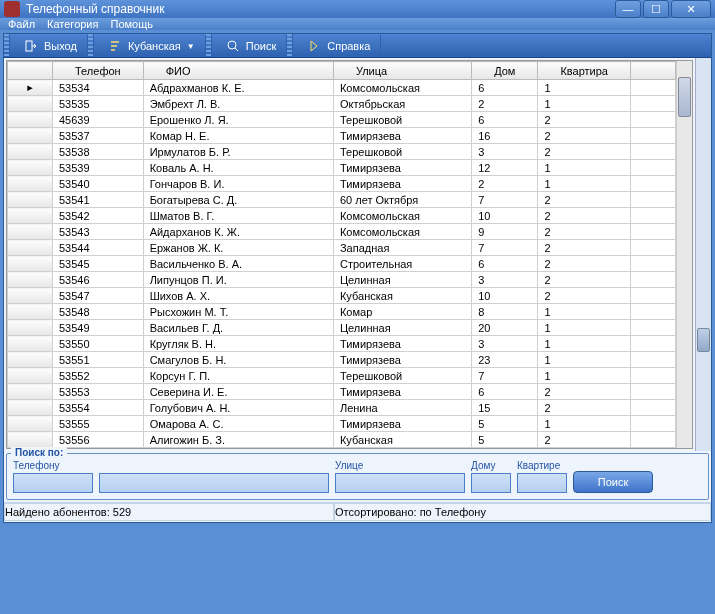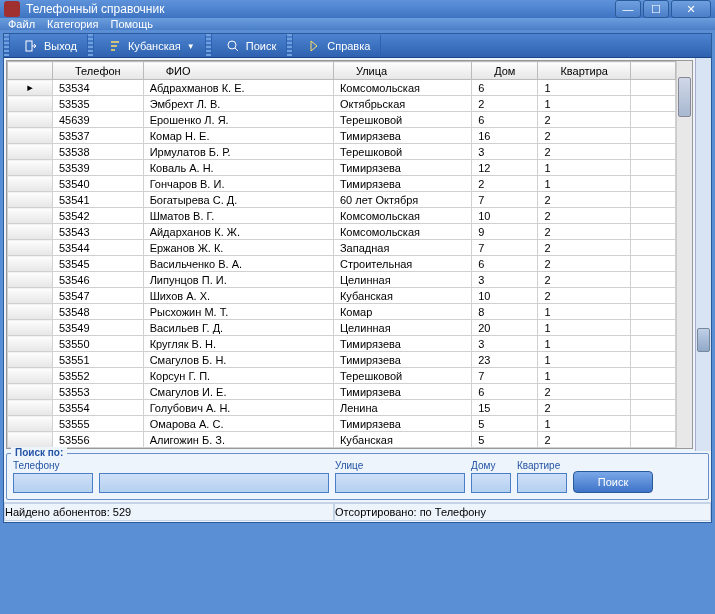--- a/index.html
+++ b/index.html
@@ -280,21 +280,21 @@
                   <td>53552</td>
                   <td>Корсун Г. П.</td>
                   <td>Терешковой</td>
                   <td>7</td>
                   <td>1</td>
                   <td></td>
                 </tr>
                 <tr>
                   <td class="row-indicator"></td>
                   <td>53553</td>
-                  <td>Смагулов И. Е.</td>
+                  <td>Северина И. Е.</td>
                   <td>Тимирязева</td>
                   <td>6</td>
                   <td>2</td>
                   <td></td>
                 </tr>
                 <tr>
                   <td class="row-indicator"></td>
                   <td>53554</td>
                   <td>Голубович А. Н.</td>
                   <td>Ленина</td>

